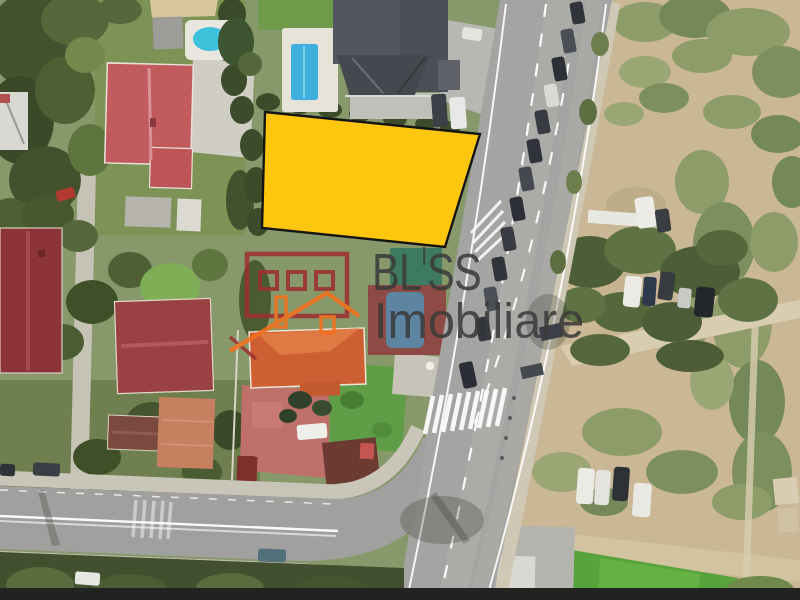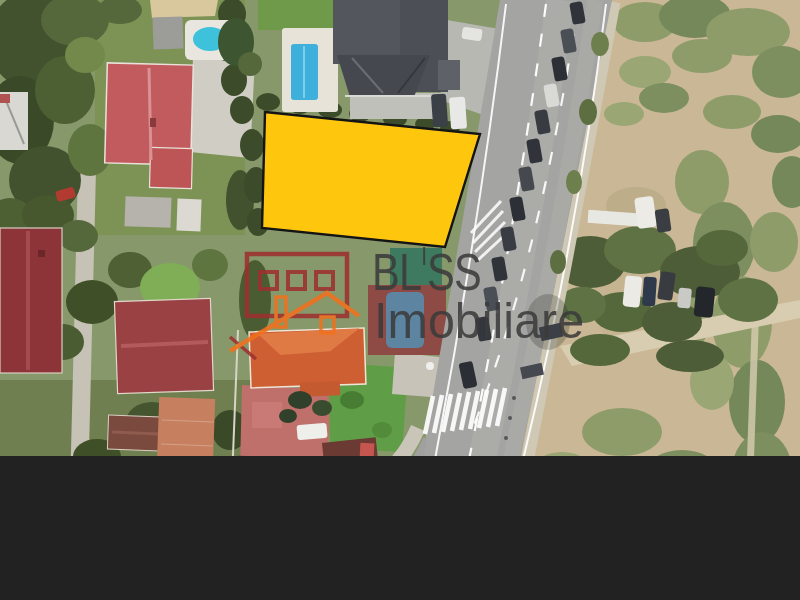--- a/index.html
+++ b/index.html
@@ -1,17 +1,17 @@
 <!DOCTYPE html>
 <html style="--parcel_fill: #ffc60e; --parcel_stroke: #141414; --brand_text: #3b3b3b; --logo_wall: #9d3030; --logo_roof: #f2701d; --base_green: #8a9a6c; --road_gray: #a4a4a2; --dirt_tan: #c9b795;"><head>
 <meta charset="utf-8">
 <style>
   html,body{margin:0;padding:0;background:#222;}
   .stage{
-    position:relative;width:800px;height:456px;overflow:hidden;
+    position:relative;width:800px;height:588px;overflow:hidden;
     font-family:"Liberation Sans",sans-serif;background:var(--base_green,#8a9a6c);
   }
   .stage svg.scene{display:block;position:absolute;left:0;top:0;}
   .parcel{fill:var(--parcel_fill,#ffc60e);stroke:var(--parcel_stroke,#141414);stroke-width:2.4;}
   .watermark{position:absolute;left:0;top:0;width:800px;height:600px;opacity:.87;pointer-events:none;}
   .brand{
     position:absolute;left:372px;top:243px;font-size:52px;line-height:1;
     letter-spacing:-1px;font-weight:400;color:var(--brand_text,#3b3b3b);
     transform:scaleX(.8);transform-origin:0 0;white-space:nowrap;
   }

